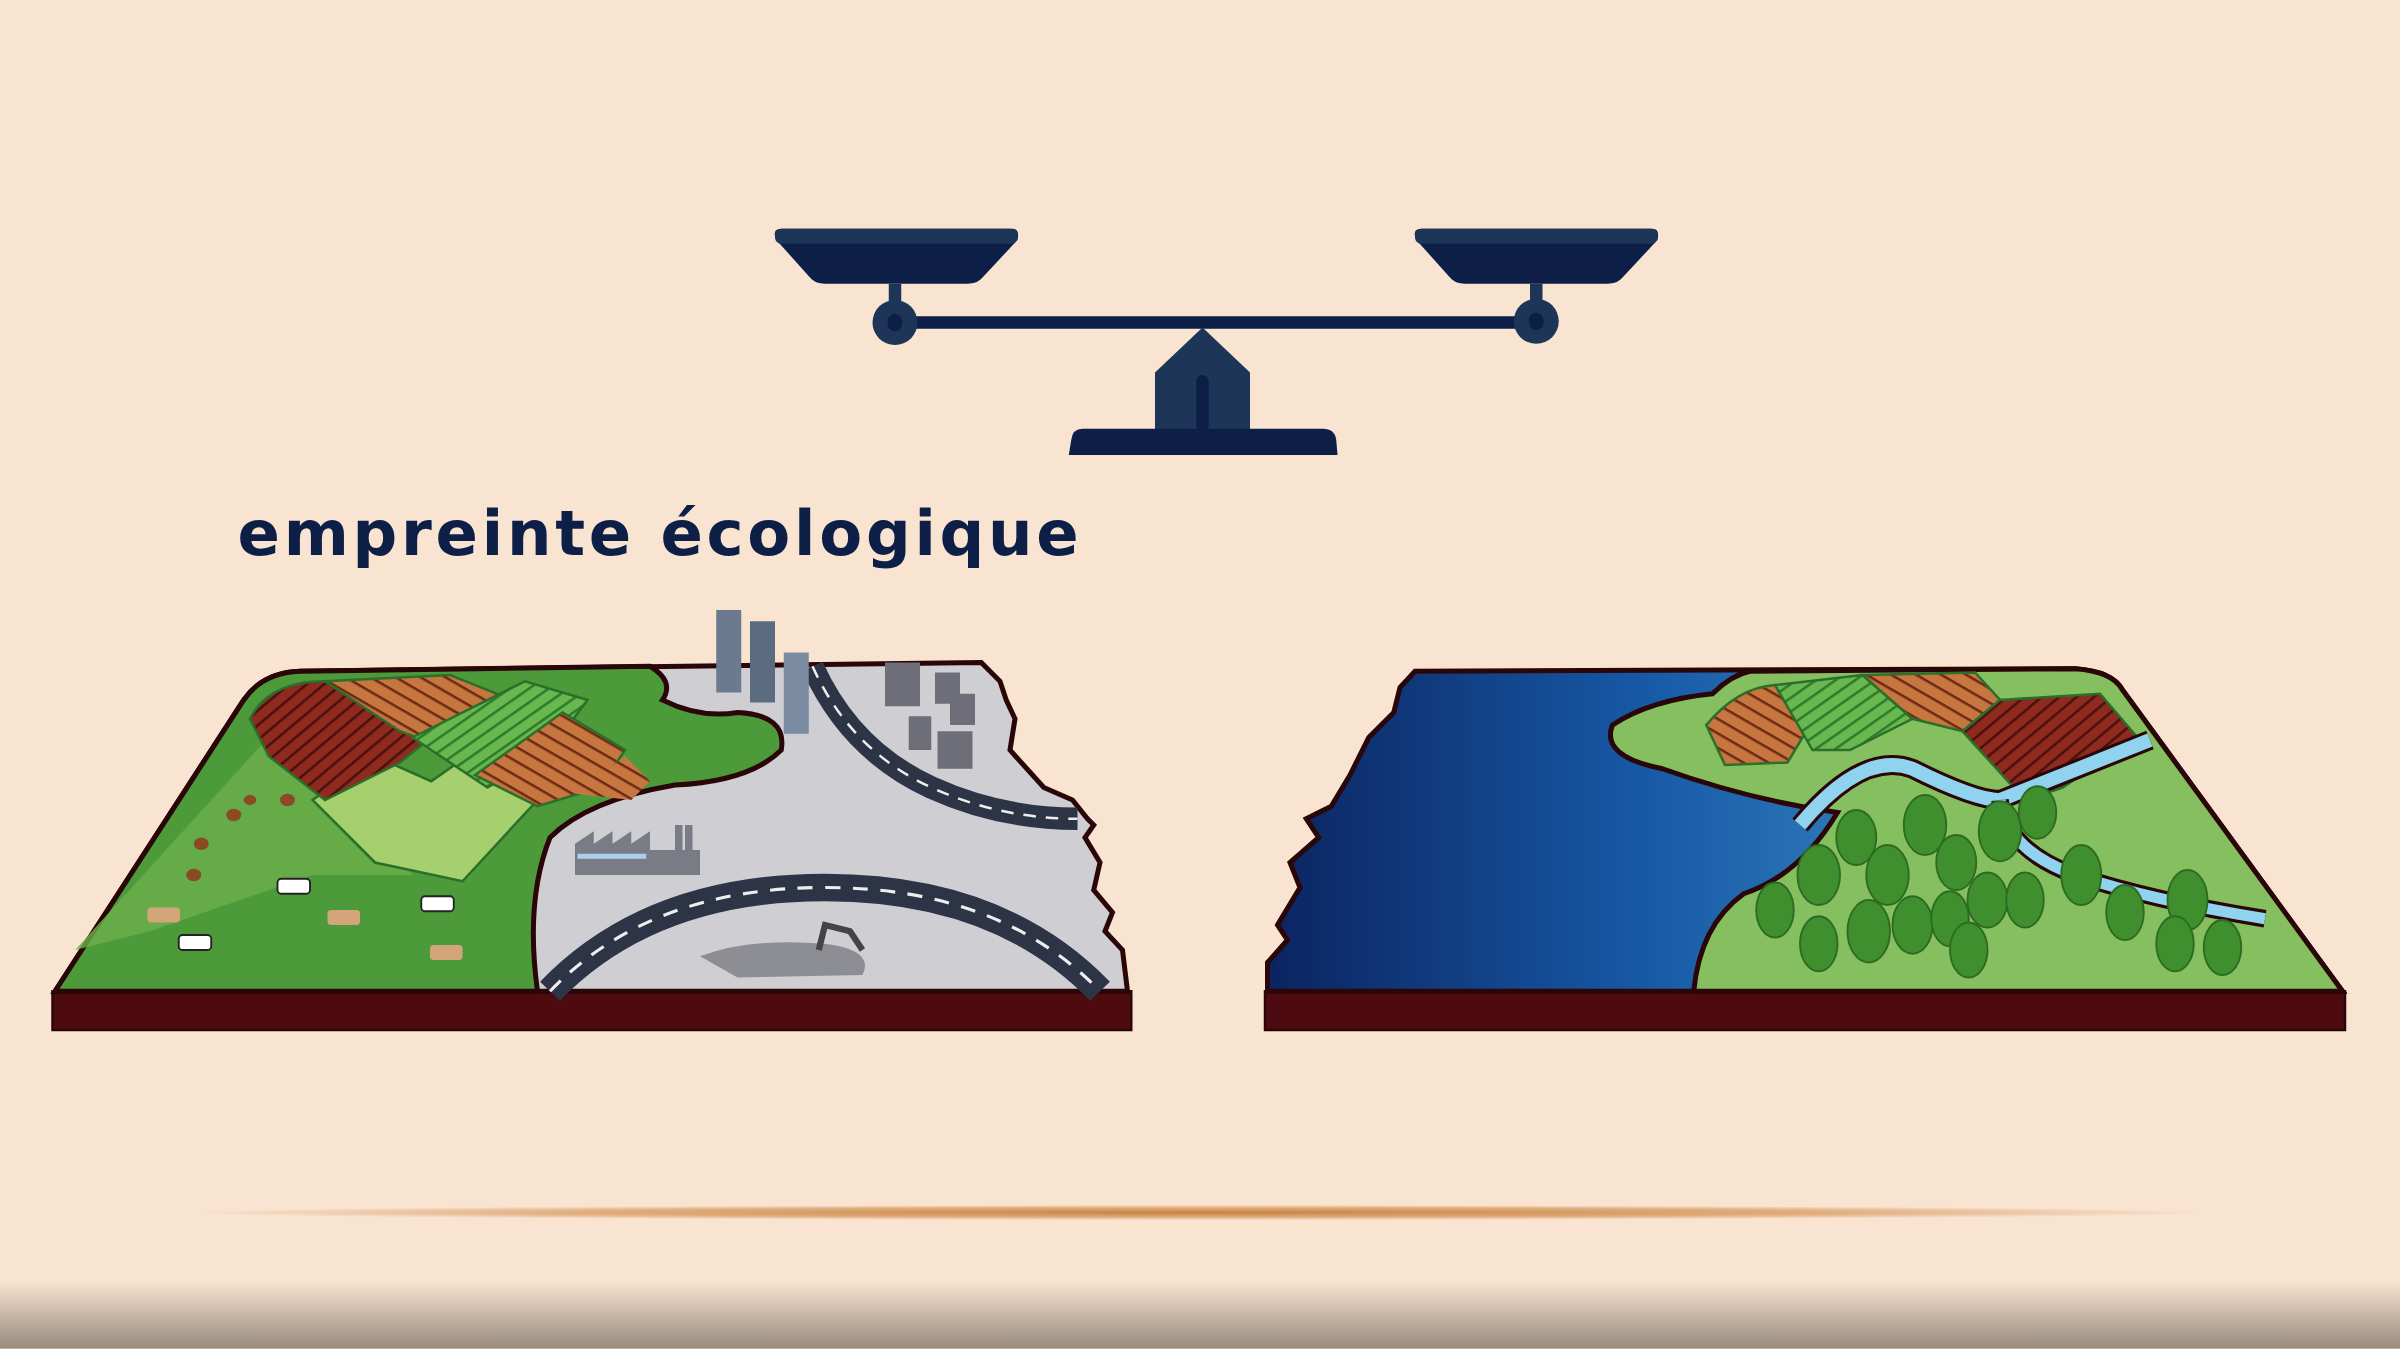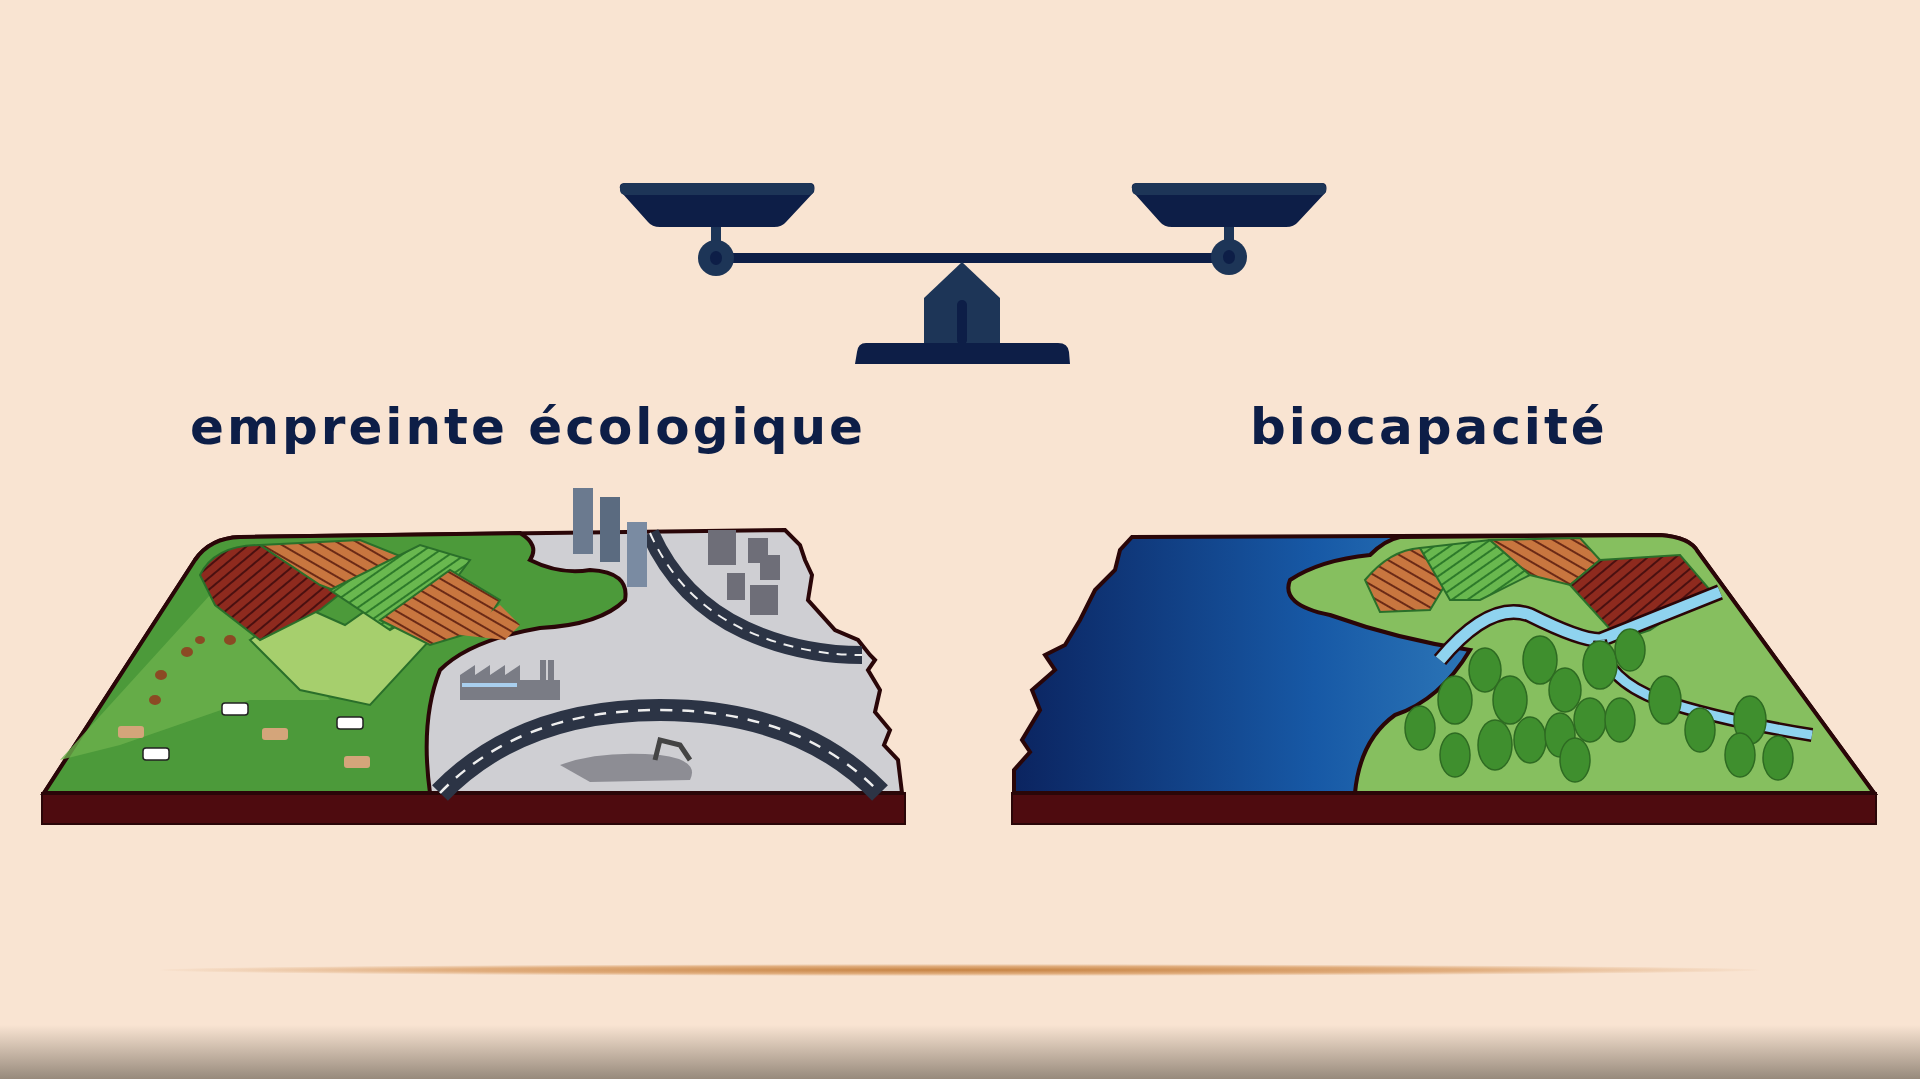--- a/index.html
+++ b/index.html
@@ -161,17 +161,16 @@
           <ellipse cx="1740" cy="755" rx="15" ry="22"></ellipse>
         <ellipse cx="1778" cy="758" rx="15" ry="22"></ellipse>
           <ellipse cx="1455" cy="755" rx="15" ry="22"></ellipse>
         <ellipse cx="1630" cy="650" rx="15" ry="21"></ellipse>
           <ellipse cx="1575" cy="760" rx="15" ry="22"></ellipse>
       </g>
     </g>
   </svg>
 
   <div class="label" id="lbl-left">empreinte écologique</div>
-  <div class="label" id="lbl-right">biocapacité</div>
 
   <div class="ground-line"></div>
   <div class="bottom-fade"></div>
 </div>
 
 </body></html>

